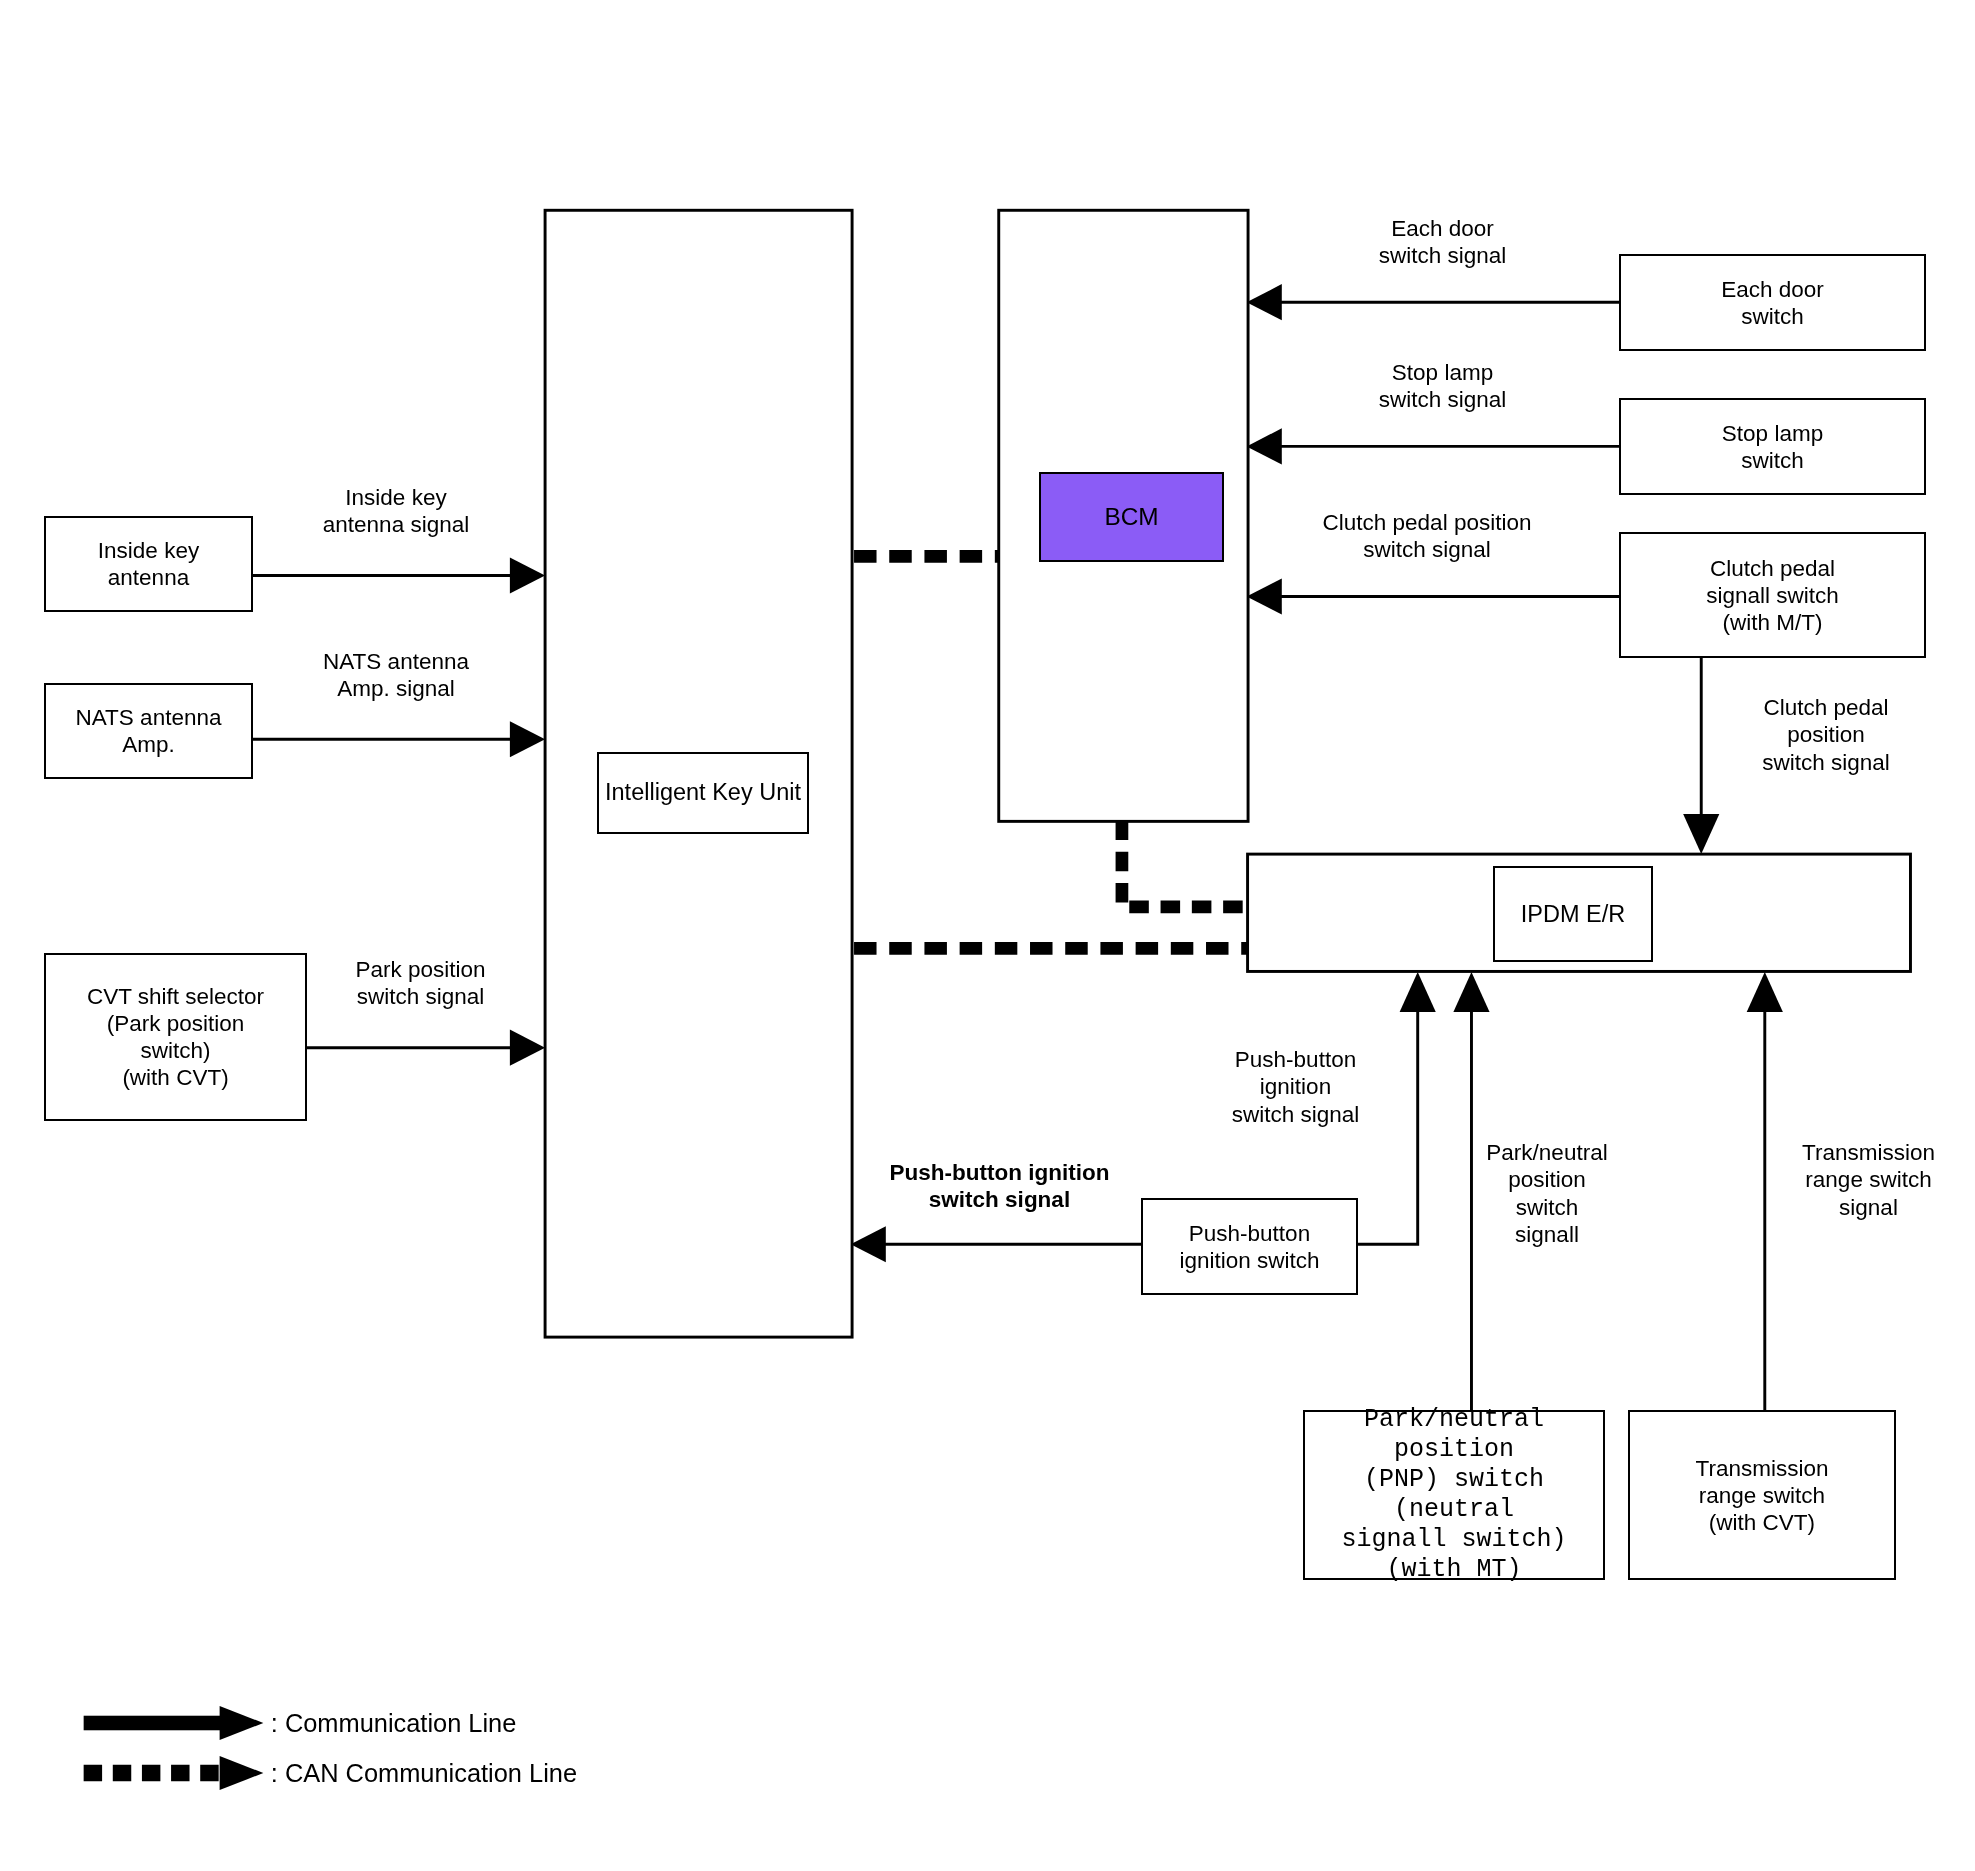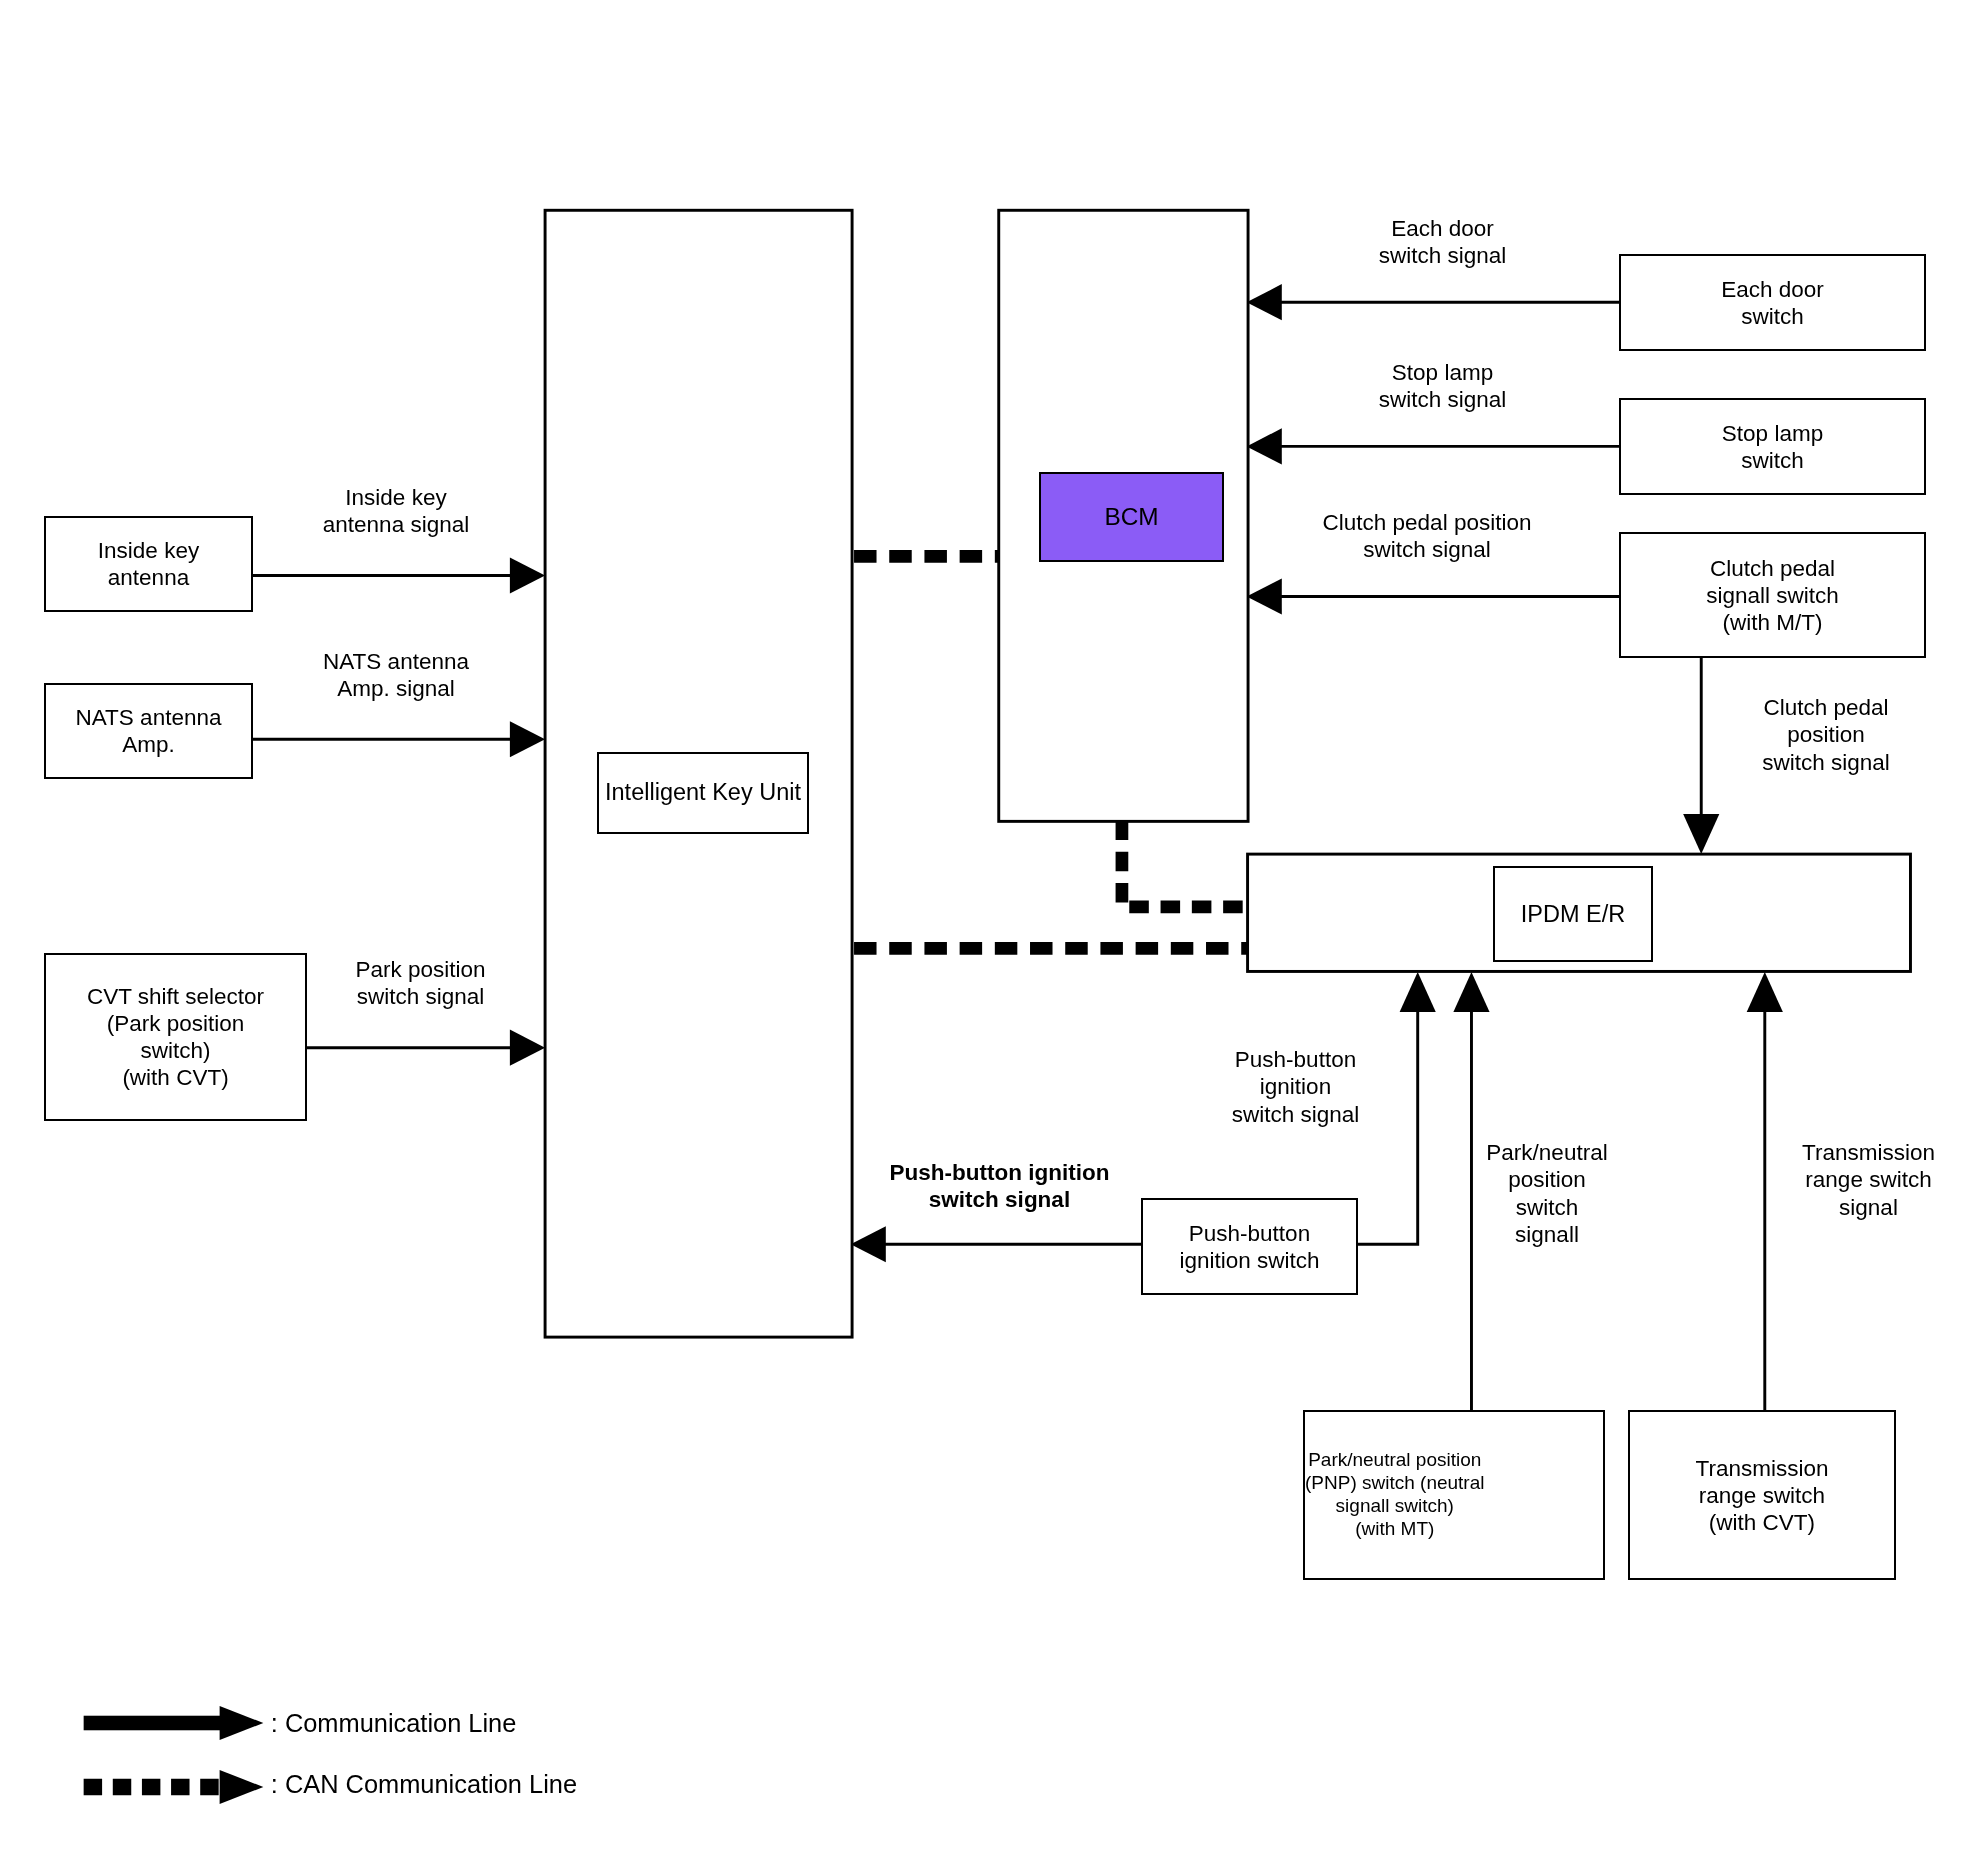--- a/index.html
+++ b/index.html
@@ -200,21 +200,21 @@
     </span>
   </div>
 
   <div style="position:absolute;left:1141px;top:1198px;width:213px;height:93px;border:2.4px solid #000;background:#fff;display:flex;align-items:center;justify-content:center;text-align:center;line-height:1.2;font-size:22.5px;">
     <span>
       <span>Push-button</span><br>
       <span>ignition switch</span>
     </span>
   </div>
 
-  <div style="position:absolute;left:1303px;top:1410px;width:298px;height:166px;border:2.4px solid #000;background:#fff;display:flex;align-items:center;text-align:center;line-height:1.2;font-size:19px;">
+  <div style="position:absolute;left:1303px;top:1410px;width:298px;height:166px;border:2.4px solid #000;background:#fff;display:flex;align-items:center;justify-content:center;text-align:center;line-height:1.2;font-size:25px;font-family:Liberation Mono, monospace;">
     <span>
       <span>Park/neutral position</span><br>
       <span>(PNP) switch (neutral</span><br>
       <span>signall switch)</span><br>
       <span>(with MT)</span>
     </span>
   </div>
 
   <div style="position:absolute;left:1628px;top:1410px;width:264px;height:166px;border:2.4px solid #000;background:#fff;display:flex;align-items:center;justify-content:center;text-align:center;line-height:1.2;font-size:22.5px;">
     <span>
@@ -287,21 +287,21 @@
   <div style="position:absolute;left:83px;top:1701px;width:684px;">
 
     <div style="display:flex;align-items:center;height:44px;">
       <svg width="181" height="34" viewBox="0 0 370 70" style="flex:none;">
         <rect x="0" y="20" width="290" height="30" fill="#000000"></rect>
         <polygon points="370,35 280,0 280,70" fill="#000000"></polygon>
       </svg>
       <span style="font-size:25.4px;margin-left:6.8px;white-space:nowrap;">: Communication Line</span>
     </div>
 
-    <div style="display:flex;height:44px;margin-top:25px;">
+    <div style="display:flex;align-items:center;height:44px;margin-top:6px;">
       <svg width="181" height="34" viewBox="0 0 370 70" style="flex:none;">
         <line x1="0" y1="35" x2="290" y2="35" stroke="#000000" stroke-width="34" stroke-dasharray="38 22"></line>
         <polygon points="370,35 280,0 280,70" fill="#000000"></polygon>
       </svg>
       <span style="font-size:25.4px;margin-left:6.8px;white-space:nowrap;">: CAN Communication Line</span>
     </div>
 
   </div>
 
 </div>

